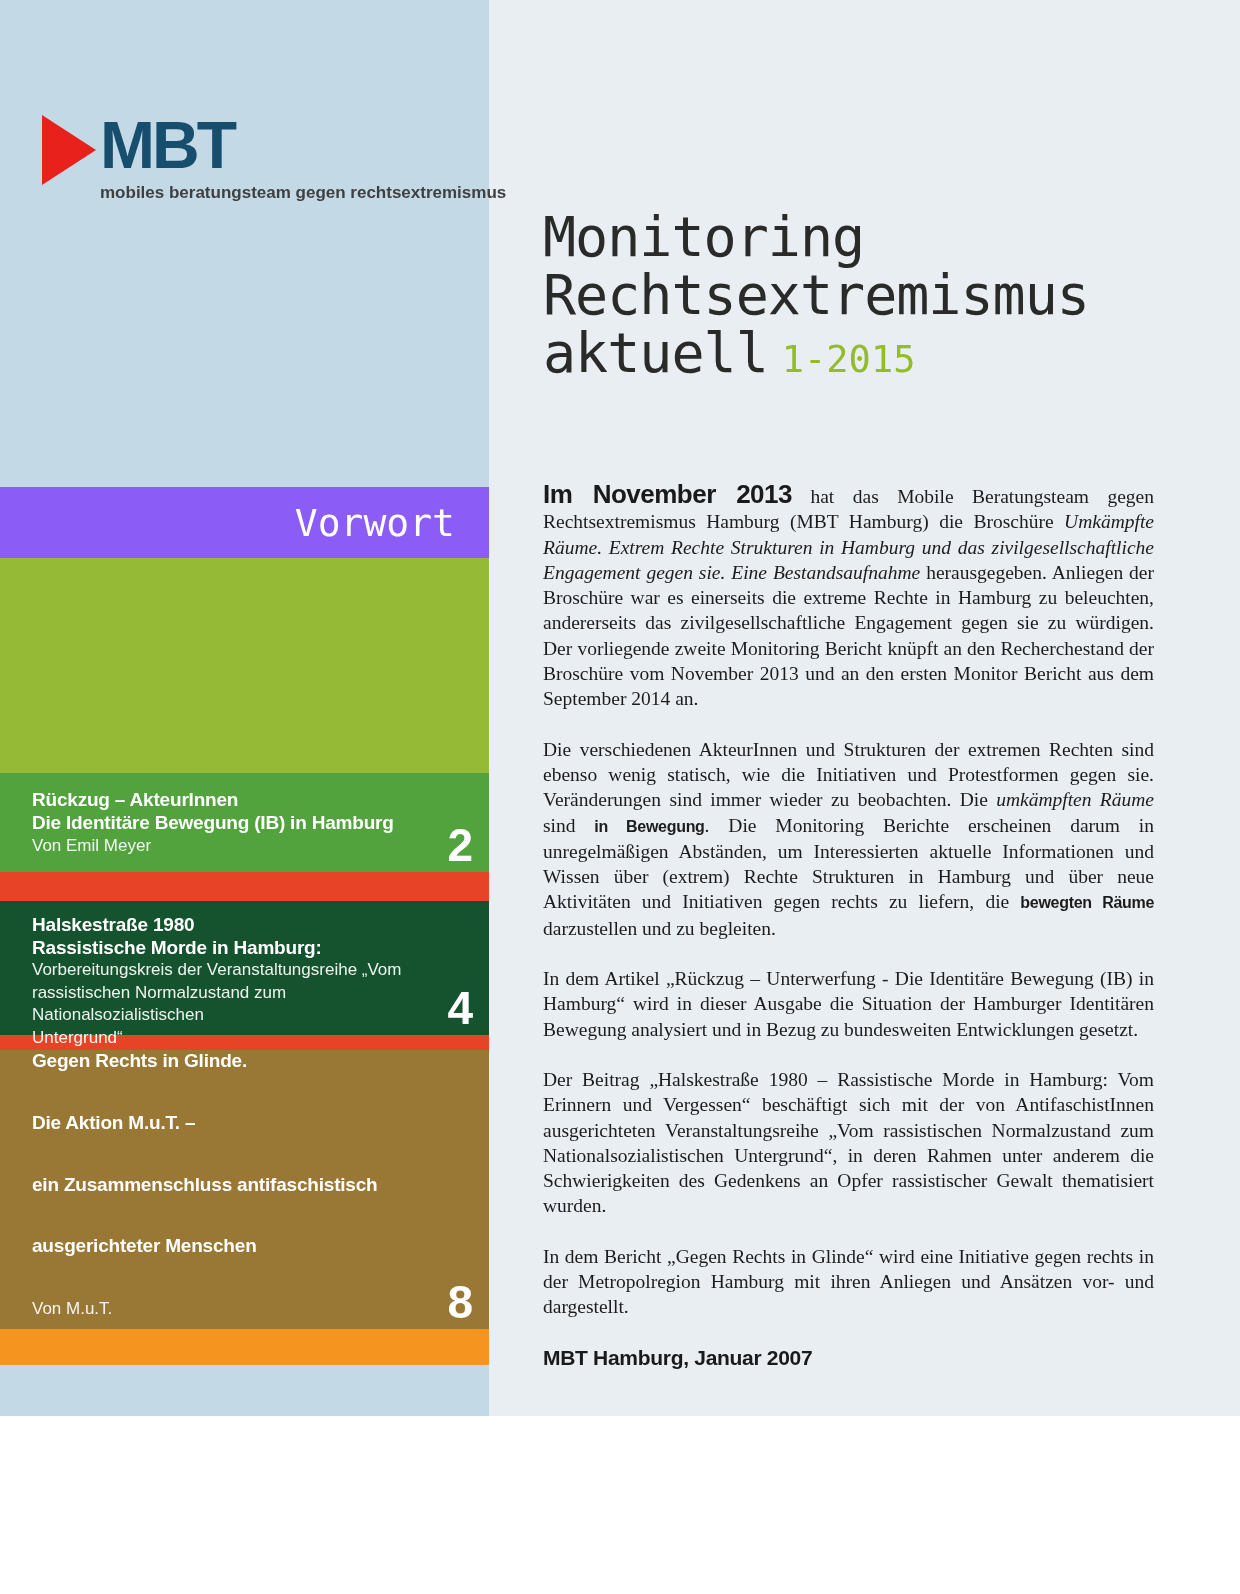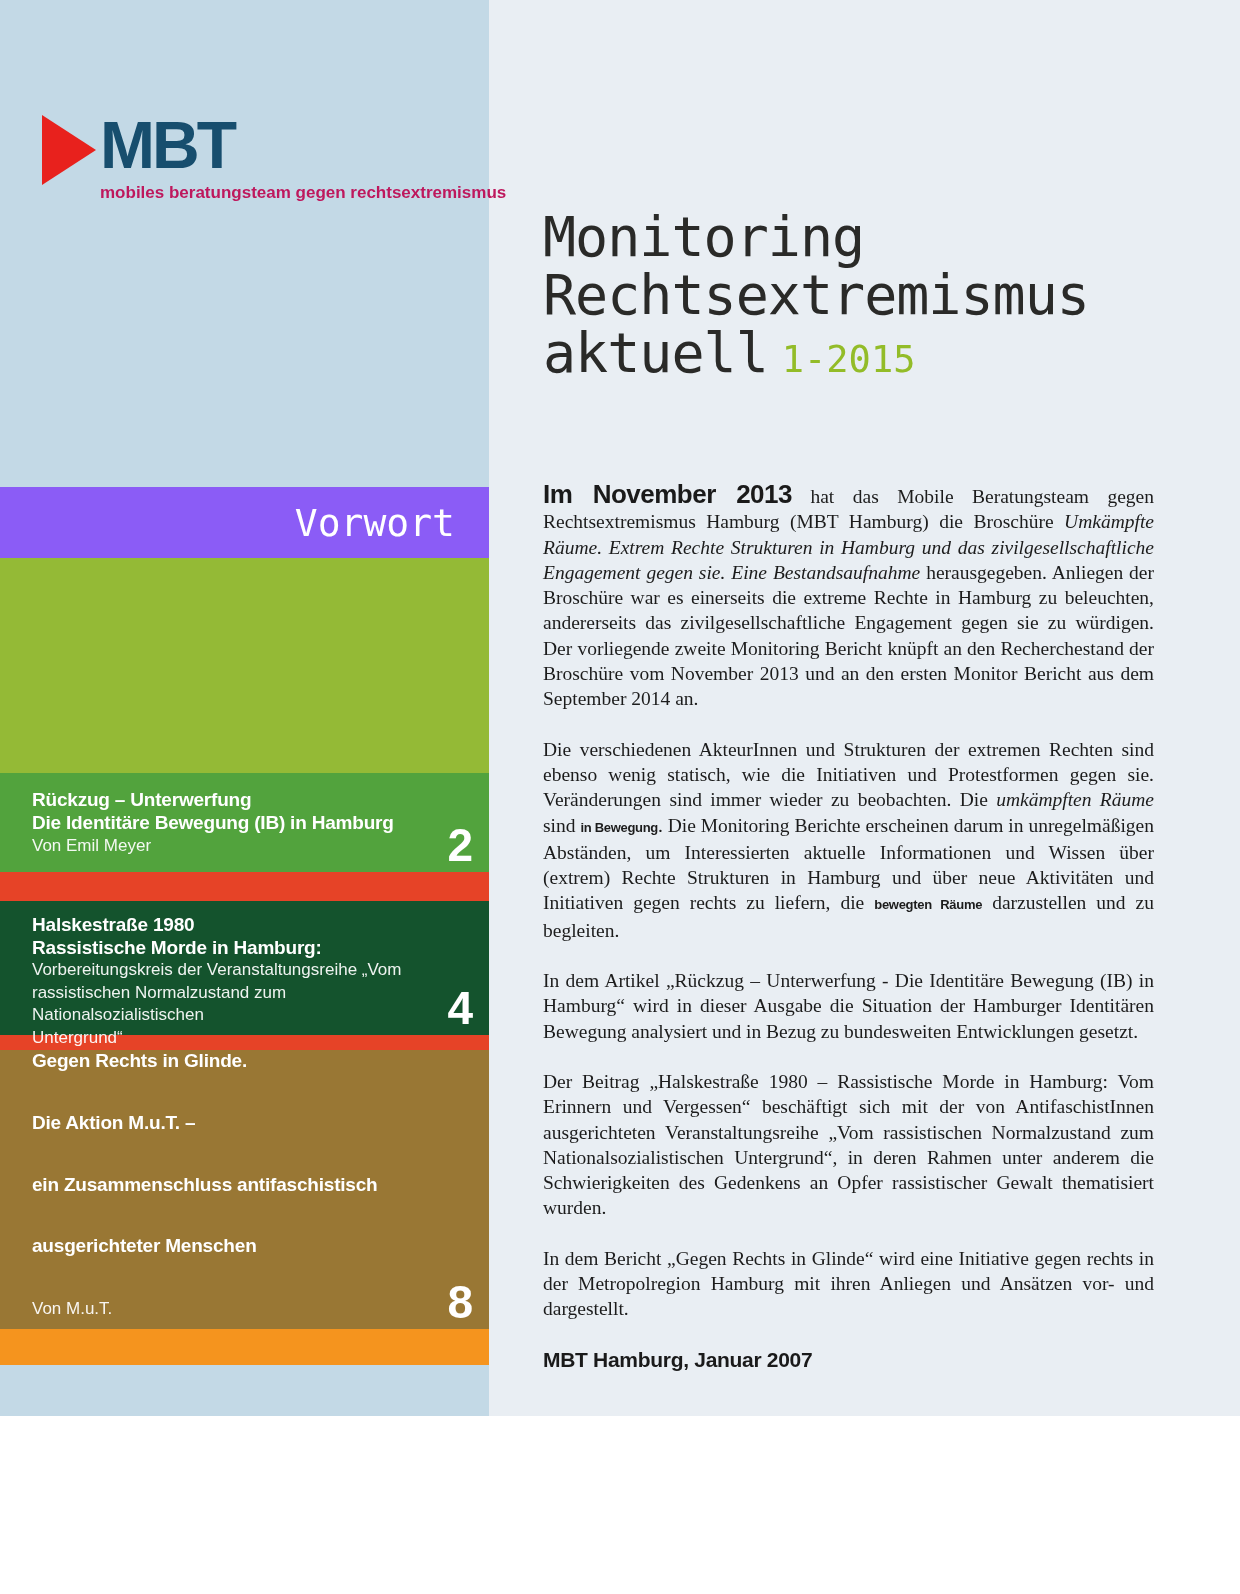--- a/index.html
+++ b/index.html
@@ -50,21 +50,21 @@
     border-left:54px solid #e8211d;
   }
   .logo-words { display:flex; align-items:baseline; margin-left:4px; }
   .logo-mbt {
     color:#174e6e; font-weight:bold; font-size:66px; line-height:70px; letter-spacing:-3px;
   }
   .logo-hamburg {
     color:#174e6e; font-weight:normal; font-size:64px; line-height:70px; letter-spacing:-3px;
   }
   .logo-tagline {
-    color:#be185d; font-weight:bold; font-size:17px; letter-spacing:0px;
+    color:#404040; font-weight:bold; font-size:17px; letter-spacing:0px;
     margin-left:58px; margin-top:-2px; white-space:nowrap;
   }
 
   
   .main {
     position:absolute; left:489px; top:0; width:751px; height:1416px;
     background:#e9eef3;
   }
   .doc-title {
     position:absolute; left:54px; top:208px;
@@ -85,21 +85,21 @@
   }
   .body-copy p { margin-bottom:25px; }
   .lead {
     font-family:"Liberation Sans", sans-serif;
     font-weight:bold; font-size:26px; line-height:1; letter-spacing:-0.5px;
     color:#1a1a1a;
   }
   .em { font-style:italic; }
   .bs {
     font-family:"Liberation Sans", sans-serif;
-    font-weight:bold; font-size:13px; letter-spacing:-0.3px;
+    font-weight:bold; font-size:16px; letter-spacing:-0.3px;
   }
   .signoff {
     font-family:"Liberation Sans", sans-serif;
     font-weight:bold; font-size:21px; letter-spacing:-0.3px;
     color:#1a1a1a; margin-top:2px;
   }
 </style>
 </head>
 <body>
 
@@ -136,21 +136,21 @@
       </div>
     </div>
 
     <div class="sb-teal">
       <span class="vorwort">Vorwort</span>
     </div>
 
     <div class="sb-lightgreen"></div>
 
     <div class="sb-green">
-      <div class="toc-title">Rückzug – Unterwerfung</div>
+      <div class="toc-title">Rückzug – AkteurInnen</div>
       <div class="toc-title">Die Identitäre Bewegung (IB) in Hamburg</div>
       <div class="toc-author">Von Emil Meyer</div>
       <div class="toc-num">2</div>
     </div>
 
     <div class="sb-redstrip1"></div>
 
     <div class="sb-darkred">
       <div class="toc-title">Halskestraße 1980</div>
       <div class="toc-title">Rassistische Morde in Hamburg:</div>

